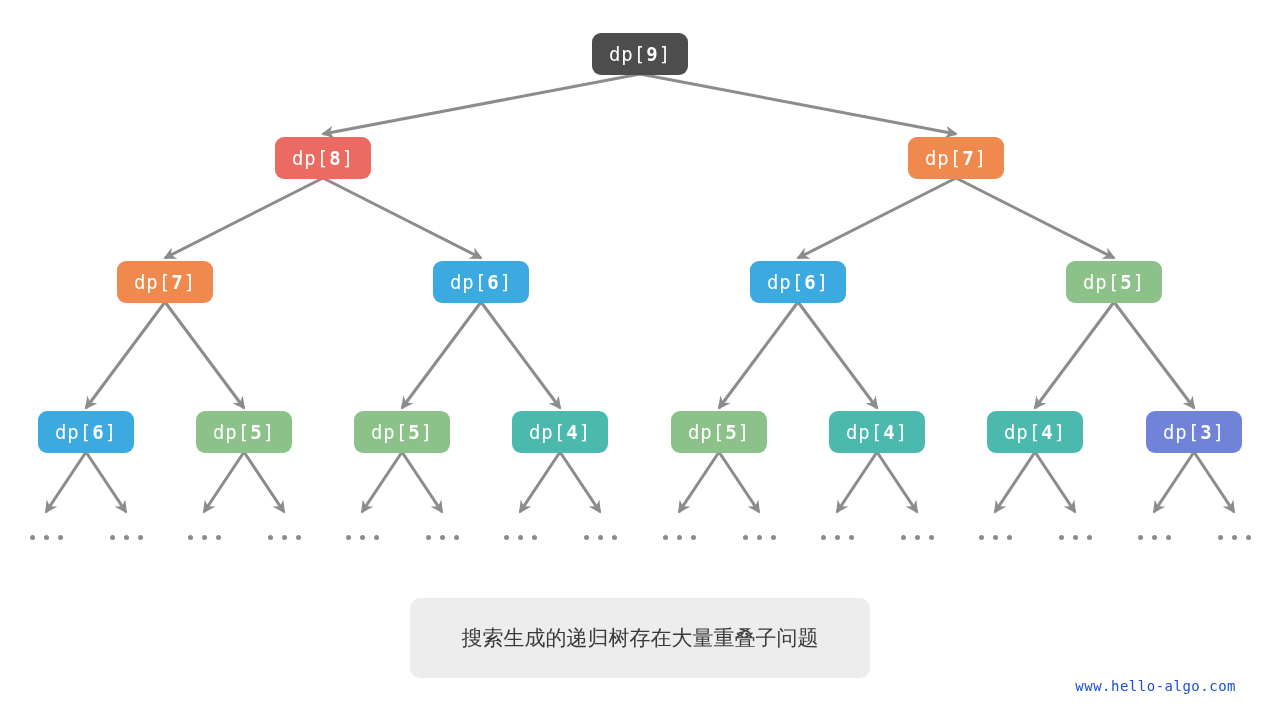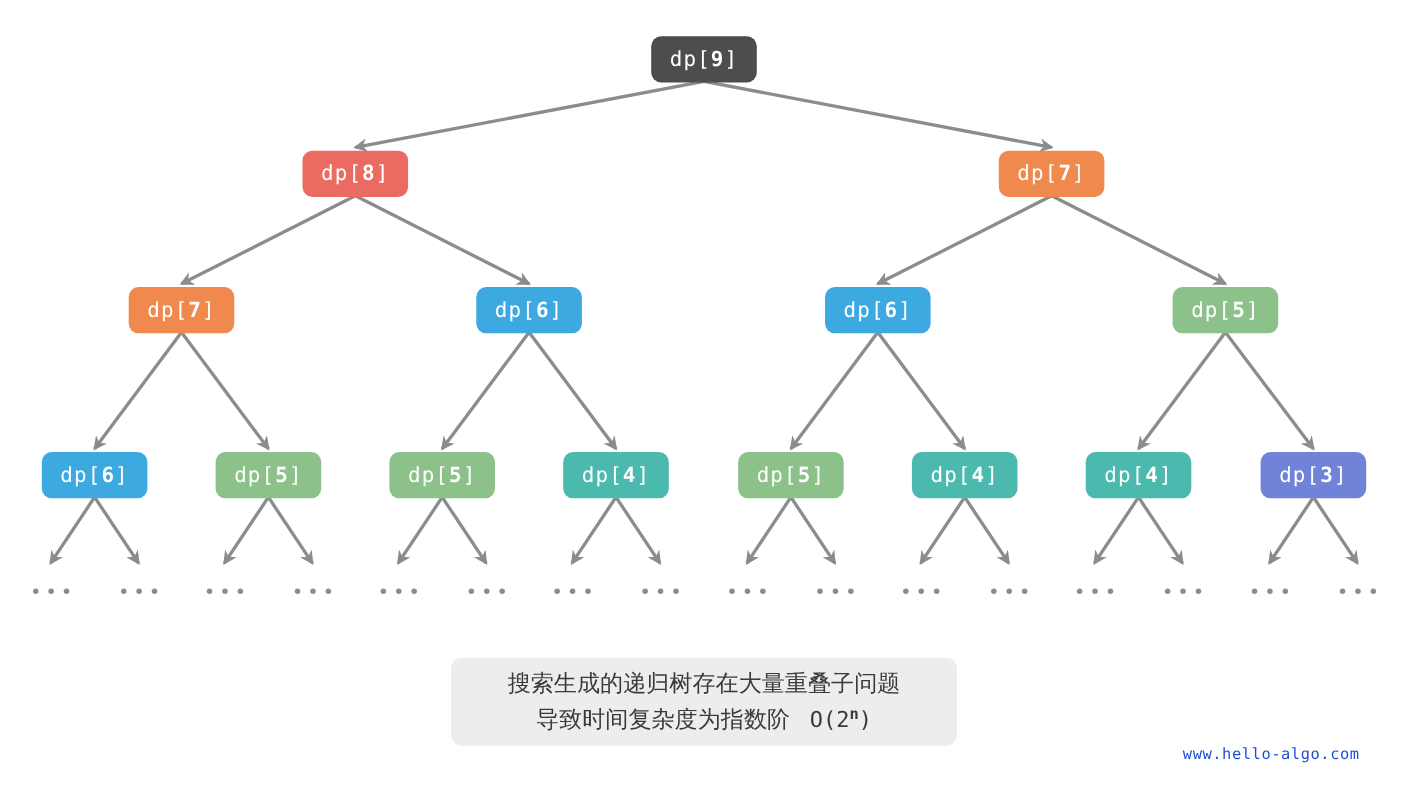--- a/index.html
+++ b/index.html
@@ -94,24 +94,20 @@
       <line x1="877" y1="452" x2="837" y2="512" stroke="#8c8c8c" stroke-width="3" marker-end="url(#ah)"></line>
       <line x1="877" y1="452" x2="917" y2="512" stroke="#8c8c8c" stroke-width="3" marker-end="url(#ah)"></line>
       <line x1="1035" y1="452" x2="995" y2="512" stroke="#8c8c8c" stroke-width="3" marker-end="url(#ah)"></line>
       <line x1="1035" y1="452" x2="1075" y2="512" stroke="#8c8c8c" stroke-width="3" marker-end="url(#ah)"></line>
       <line x1="1194" y1="452" x2="1154" y2="512" stroke="#8c8c8c" stroke-width="3" marker-end="url(#ah)"></line>
       <line x1="1194" y1="452" x2="1234" y2="512" stroke="#8c8c8c" stroke-width="3" marker-end="url(#ah)"></line>
     </svg>
 
   <div class="caption" style="background: rgb(237, 237, 237); color: rgb(58, 58, 58);">
     <div>搜索生成的递归树存在大量重叠子问题</div>
-    <div>
-      <span>导致时间复杂度为指数阶</span>
-      <span class="formula">&nbsp;<span>O(2</span><sup>n</sup><span>)</span></span>
-    </div>
   </div>
 
   <div class="watermark" style="color: #1d4ed8;">www.hello-algo.com</div>
 <div class="node" style="left: 592px; top: 33px; background: rgb(77, 77, 77); color: rgb(255, 255, 255);">
       <span class="np">dp[</span>
       <span class="nv">9</span>
       <span class="ns">]</span>
     </div>
     <div class="node" style="left: 275px; top: 137px; background: rgb(235, 106, 98); color: rgb(255, 255, 255);">
       <span class="np">dp[</span>

